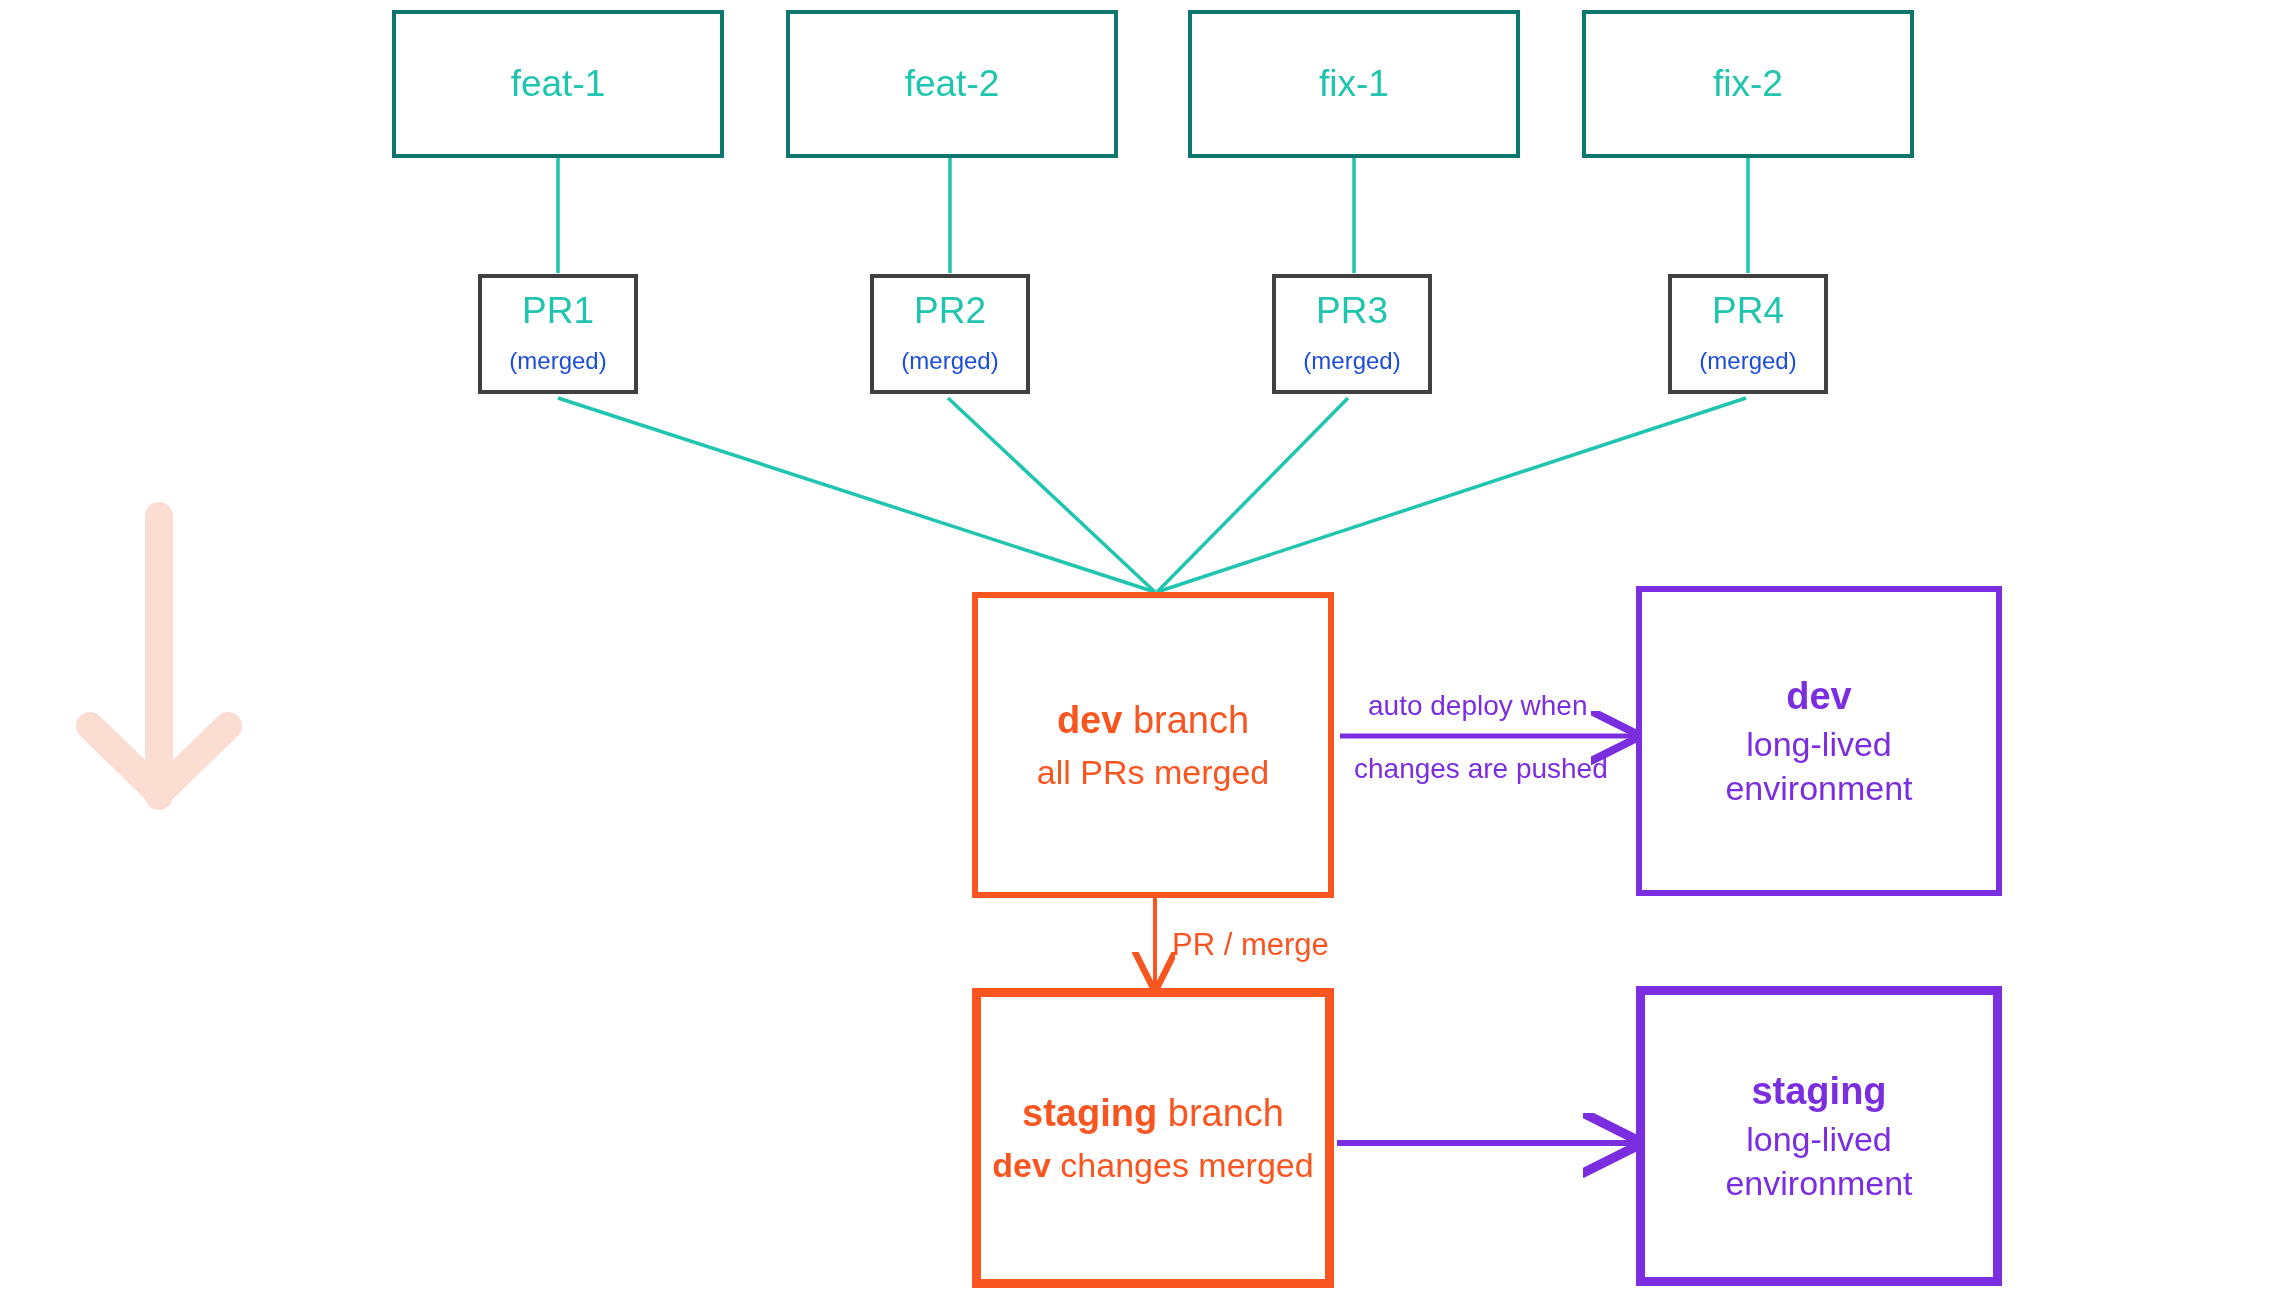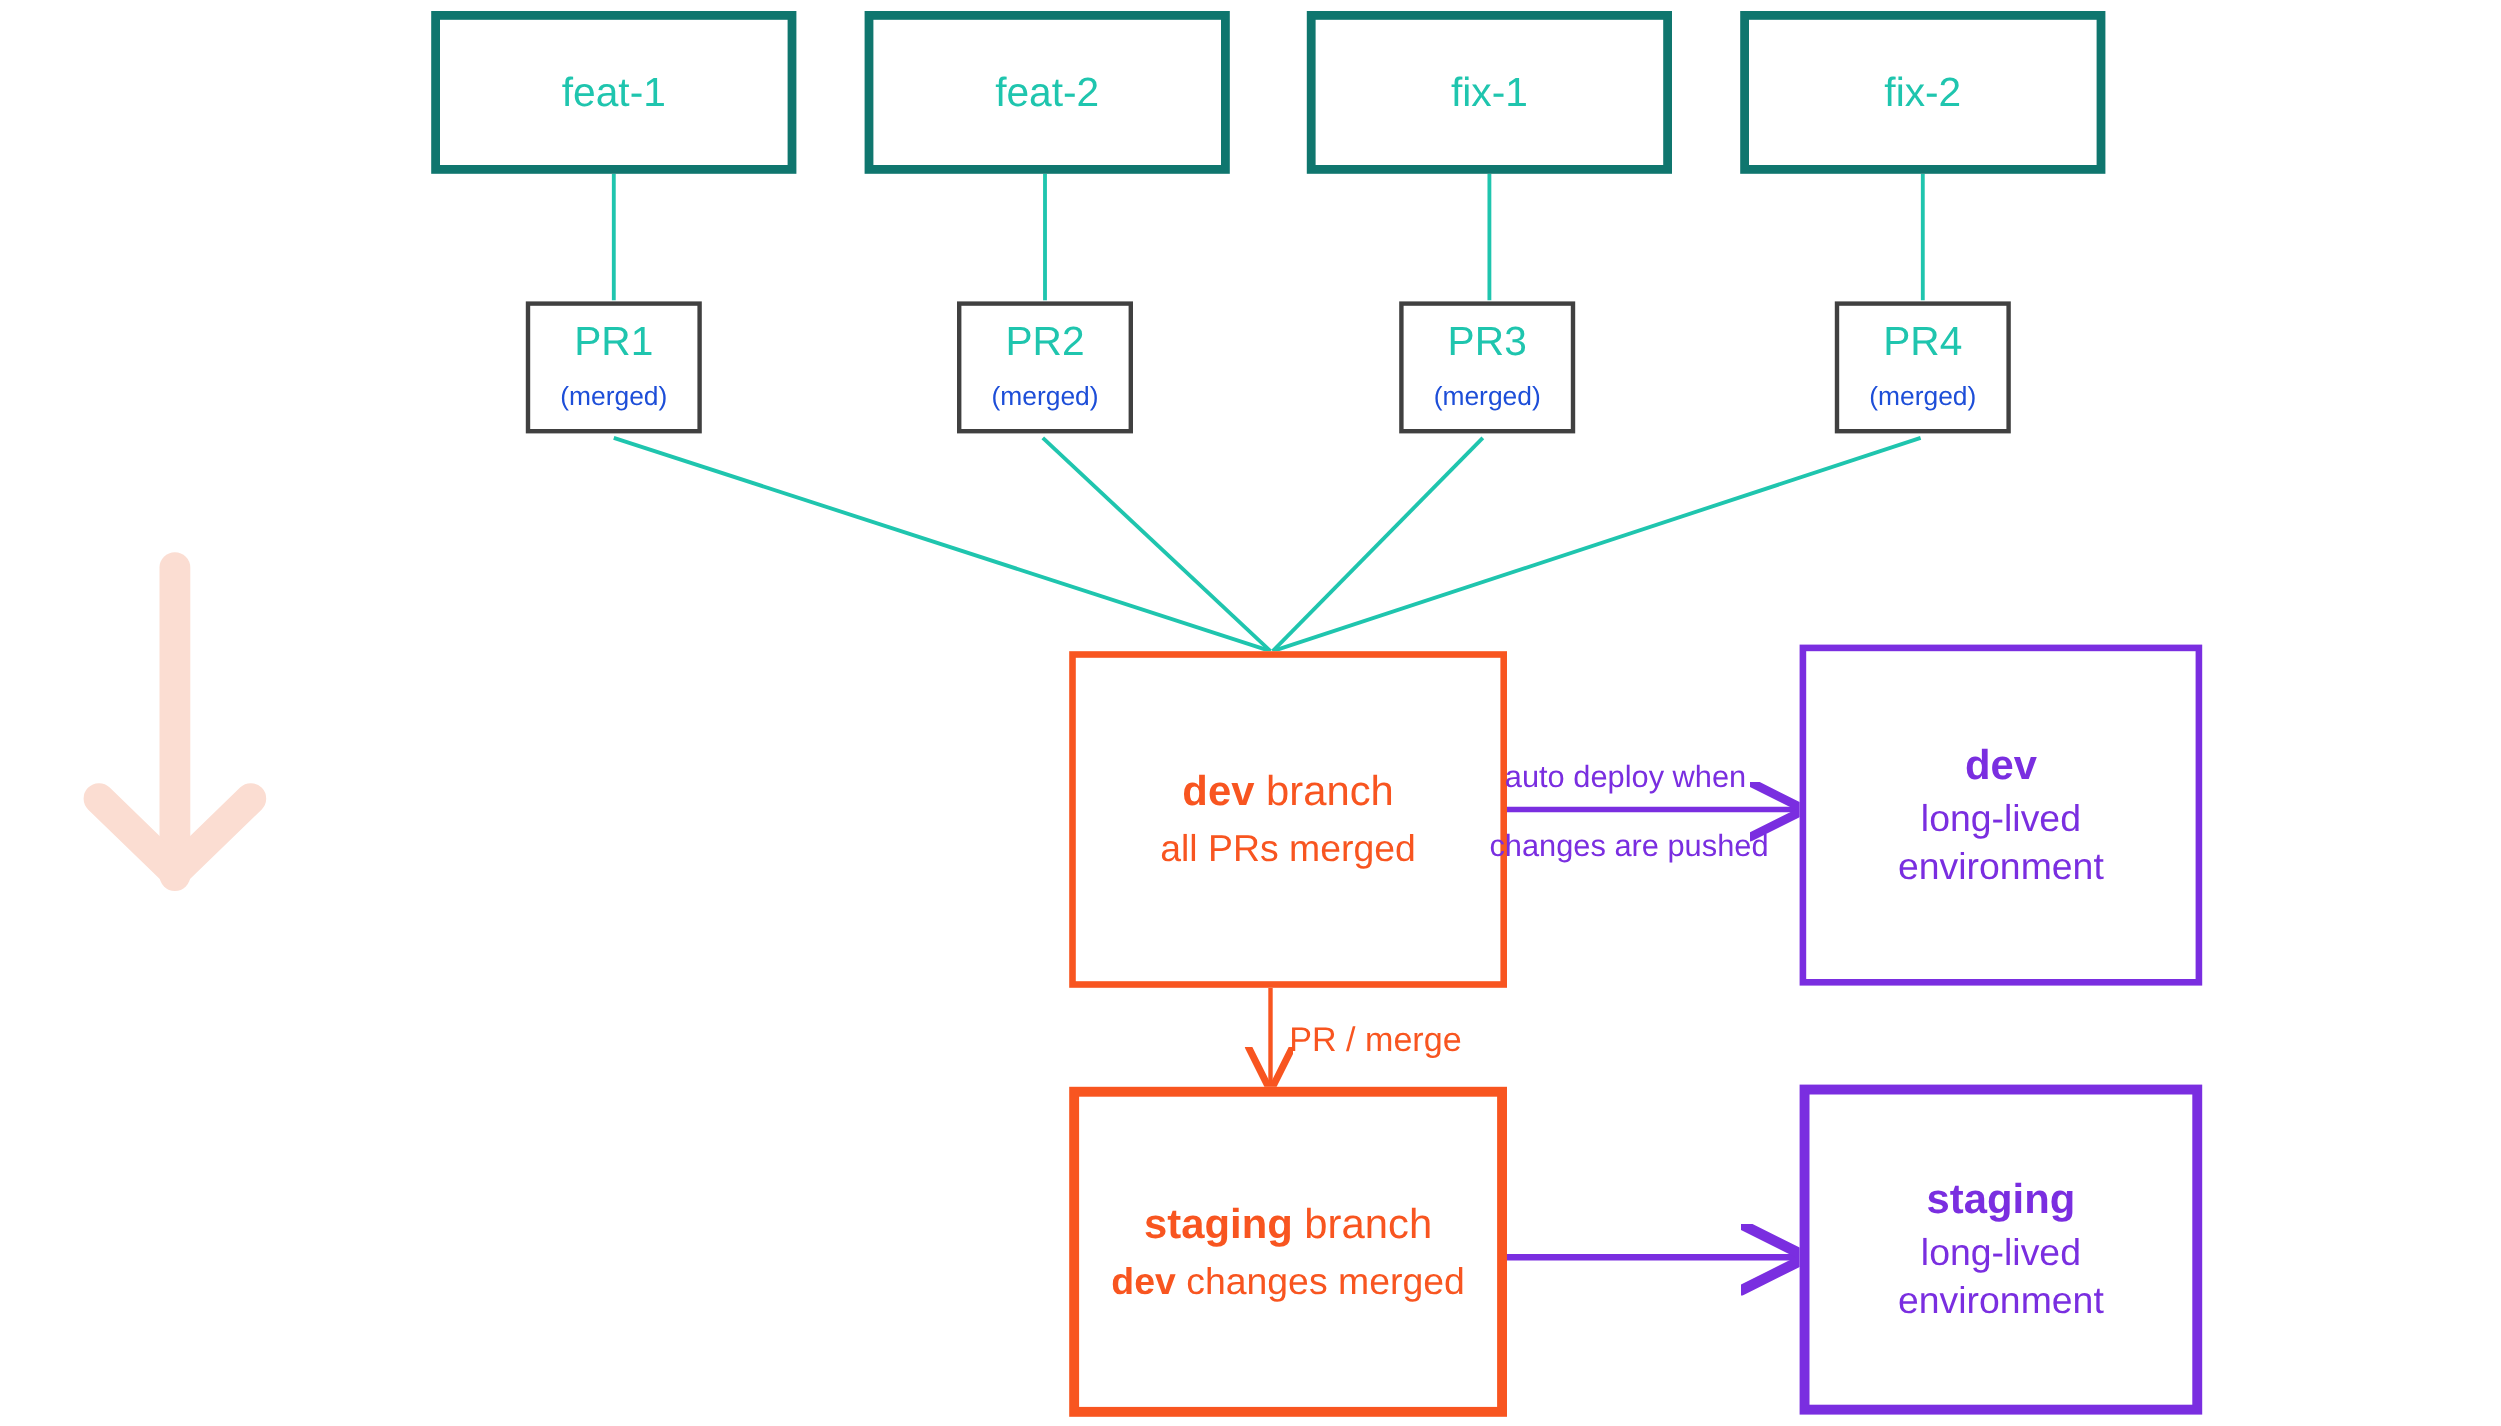--- a/index.html
+++ b/index.html
@@ -30,21 +30,21 @@
     box-sizing: border-box;
     background: #ffffff;
     display: flex;
     flex-direction: column;
     align-items: center;
     justify-content: center;
     text-align: center;
   }
   
   .branch-box {
-    border: 8px solid #0f766e;
+    border: 4px solid #0f766e;
     width: 332px;
     height: 148px;
   }
   .branch-box .title {
     color: #1fc5ae;
     font-size: 37px;
     line-height: 1.1;
     font-weight: 400;
   }
   
@@ -62,21 +62,21 @@
   .pr-box .pr-sub {
     color: #1d4ed8;
     font-size: 24px;
     line-height: 1.2;
     font-weight: 400;
     margin-top: 16px;
   }
   
   .orange-box {
     border: 6px solid #f85520;
-    width: 398px;
+    width: 362px;
   }
   .orange-box.thick {
     border-width: 9px;
   }
   .orange-box .line1 {
     color: #f85520;
     font-size: 38px;
     line-height: 1.25;
     font-weight: 400;
   }

